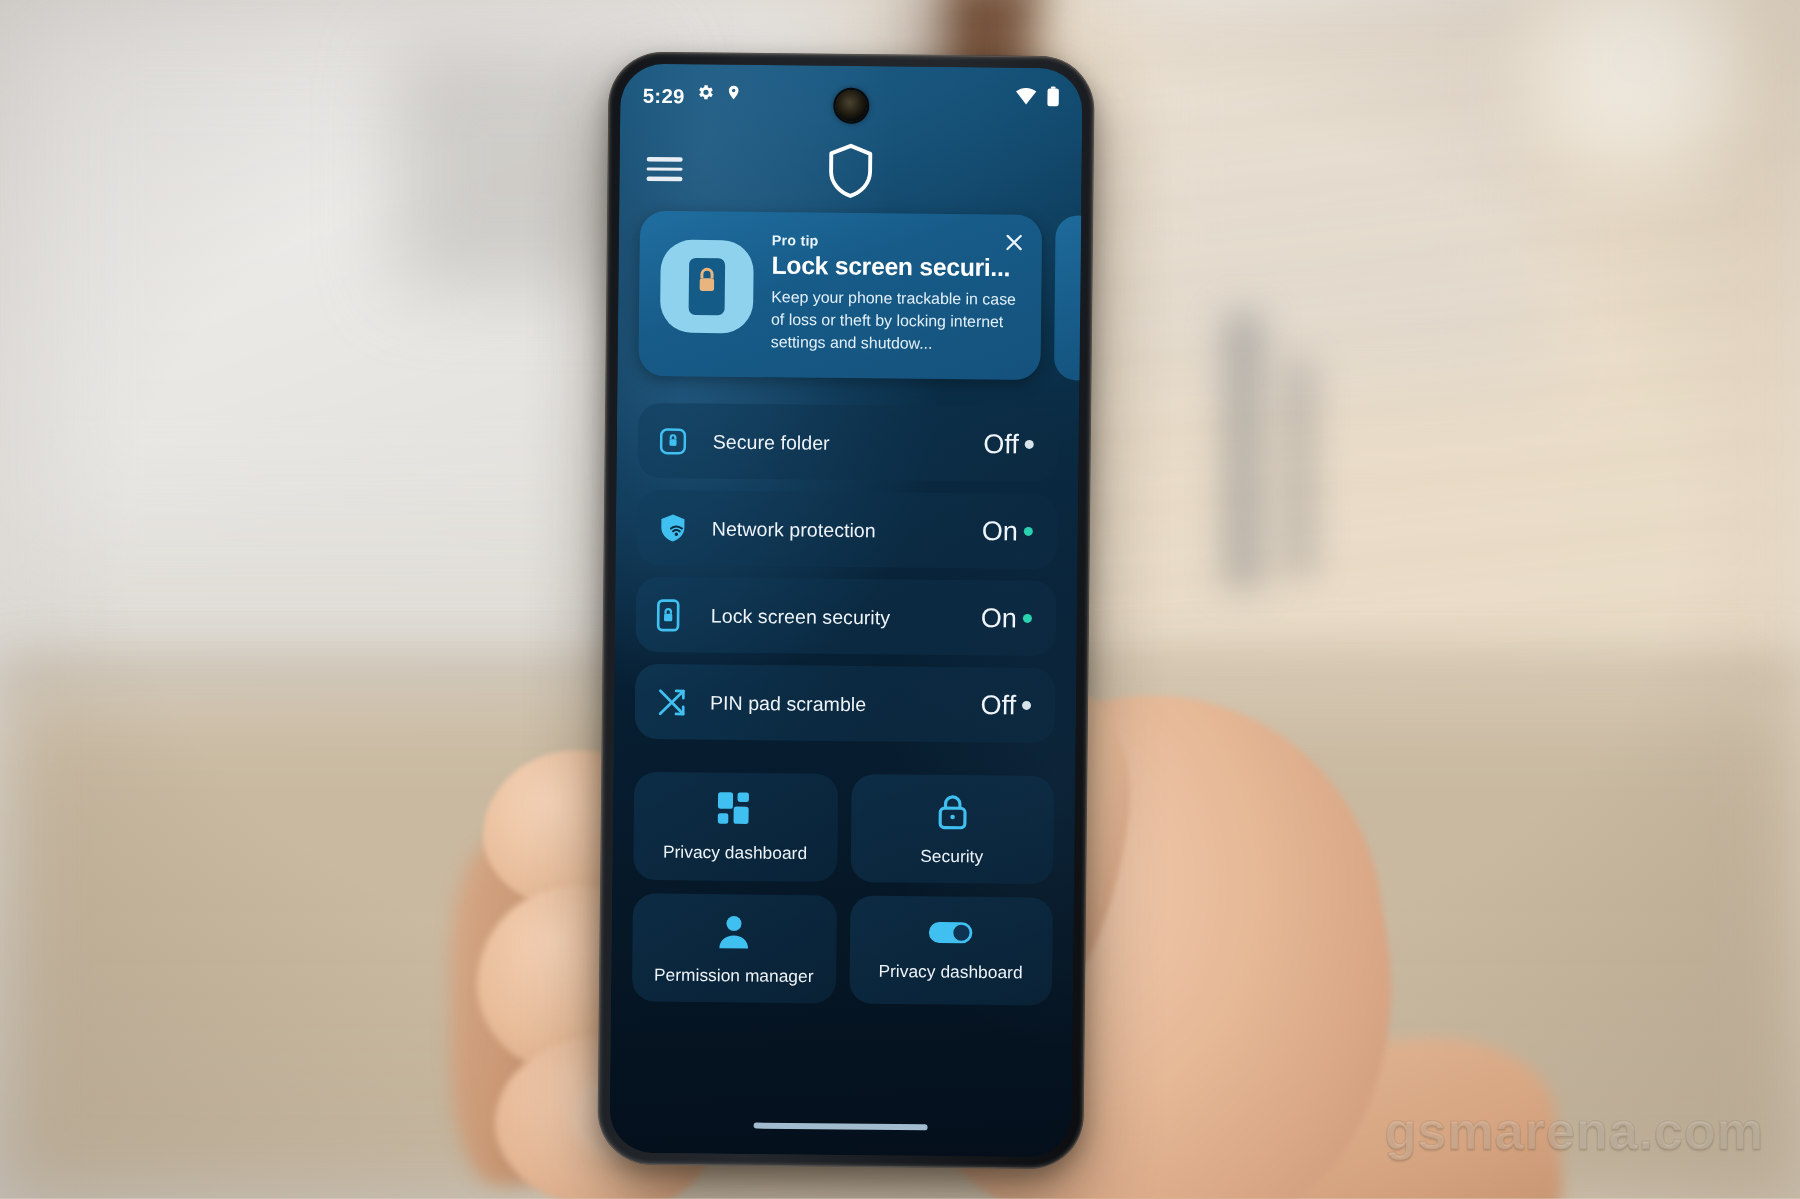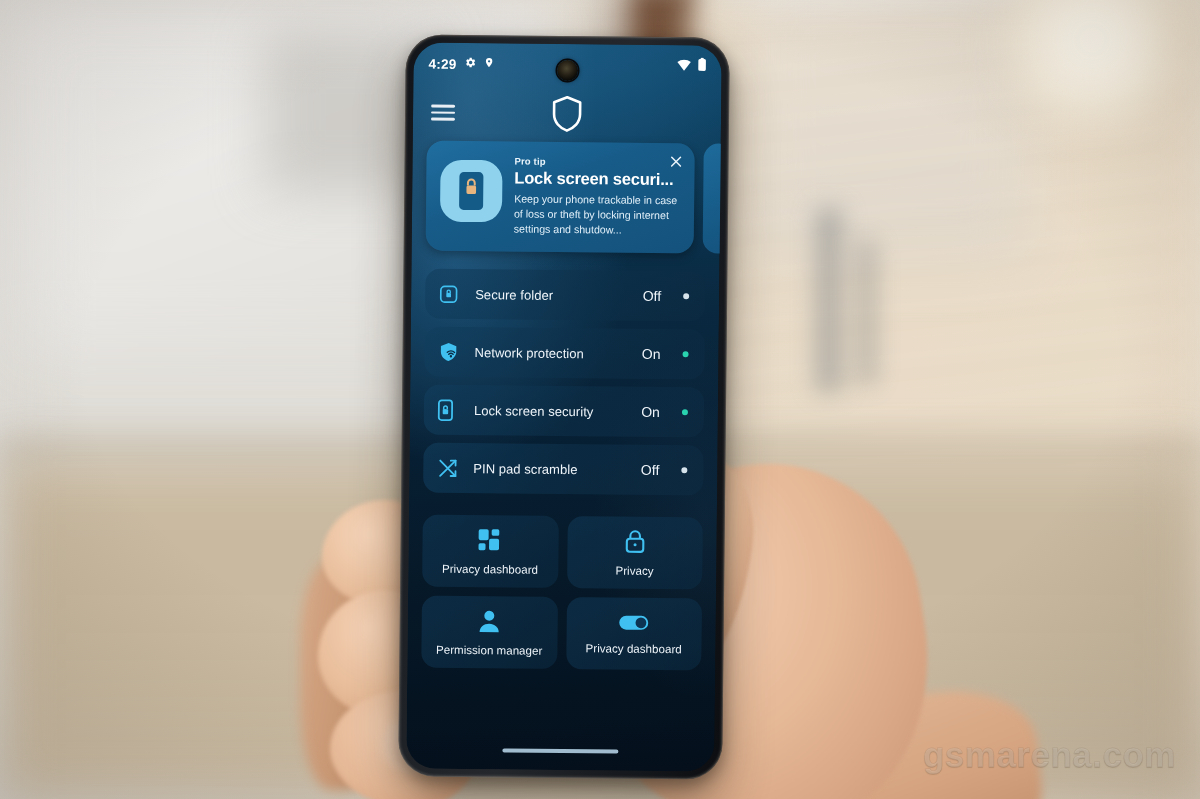--- a/index.html
+++ b/index.html
@@ -259,21 +259,21 @@
 
   
   #settings-list { margin-top:18px; display:flex; flex-direction:column; gap:8px; }
   .srow {
     height:50px; border-radius:15px;
     background:linear-gradient(110deg,rgba(17,62,94,.62) 0%,rgba(13,48,74,.58) 55%,rgba(12,43,67,.6) 100%);
     display:flex; align-items:center; padding:0 16px 0 13px; cursor:pointer;
   }
   .srow-icon { flex:0 0 30px; display:flex; align-items:center; justify-content:flex-start; }
   .srow-label { flex:1; font-size:13px; color:#eef4f9; margin-left:7px; letter-spacing:.05px; }
-  .srow-state { font-size:14px; color:#eef4f9; margin-right:22px; }
+  .srow-state { font-size:18px; color:#eef4f9; margin-right:4px; }
   .srow-dot { width:6px; height:6px; border-radius:50%; }
 
   
   #tile-grid {
     margin-top:22px; display:grid; grid-template-columns:1fr 1fr;
     gap:9px;
   }
   .tile {
     height:72px; border-radius:15px;
     background:linear-gradient(140deg,rgba(16,56,86,.6) 0%,rgba(11,42,66,.58) 100%);
@@ -339,21 +339,21 @@
   </div>
 
   <div id="screen">
     <div class="scr-sheen"></div>
     <div class="scr-glare"></div>
 
     <div id="camera"></div>
 
     <div id="statusbar">
       <div id="sb-left">
-        <span id="sb-time">4:29</span>
+        <span id="sb-time">5:29</span>
         <span>
           <svg width="13" height="13" viewBox="0 0 24 24" fill="#fff">
             <path d="M19.4 13a7.6 7.6 0 000-2l2-1.6-2-3.4-2.4 1a7.6 7.6 0 00-1.7-1L15 3.4h-4l-.3 2.6a7.6 7.6 0 00-1.7 1l-2.4-1-2 3.4 2 1.6a7.6 7.6 0 000 2l-2 1.6 2 3.4 2.4-1c.5.4 1.1.8 1.7 1l.3 2.6h4l.3-2.6c.6-.2 1.2-.6 1.7-1l2.4 1 2-3.4-2-1.6zM13 15.2A3.2 3.2 0 1116.2 12 3.2 3.2 0 0113 15.2z"></path>
           </svg>
         </span>
         <span>
           <svg width="11" height="13" viewBox="0 0 24 24" fill="#fff">
             <path d="M12 2a7 7 0 00-7 7c0 5.2 7 13 7 13s7-7.8 7-13a7 7 0 00-7-7zm0 9.5A2.5 2.5 0 1114.5 9 2.5 2.5 0 0112 11.5z"></path>
           </svg>
         </span>
@@ -482,21 +482,21 @@
         </div>
 
         <div class="tile">
           <span>
             <svg width="23" height="25" viewBox="0 0 24 26" fill="none" stroke="#3fc0f0" stroke-width="2.2">
               <rect x="3.4" y="10.4" width="17.2" height="13.6" rx="3"></rect>
               <path d="M7 10.4V7.6a5 5 0 0110 0v2.8"></path>
               <circle cx="12" cy="16.6" r="1.6" fill="#3fc0f0" stroke="none"></circle>
             </svg>
           </span>
-          <span class="tile-label">Privacy</span>
+          <span class="tile-label">Security</span>
         </div>
 
         <div class="tile">
           <span>
             <svg width="25" height="25" viewBox="0 0 24 24" fill="#3fc0f0">
               <circle cx="12" cy="7.2" r="4.8"></circle>
               <path d="M2.8 23c0-5 4.1-8.2 9.2-8.2s9.2 3.2 9.2 8.2z"></path>
             </svg>
           </span>
           <span class="tile-label">Permission manager</span>

